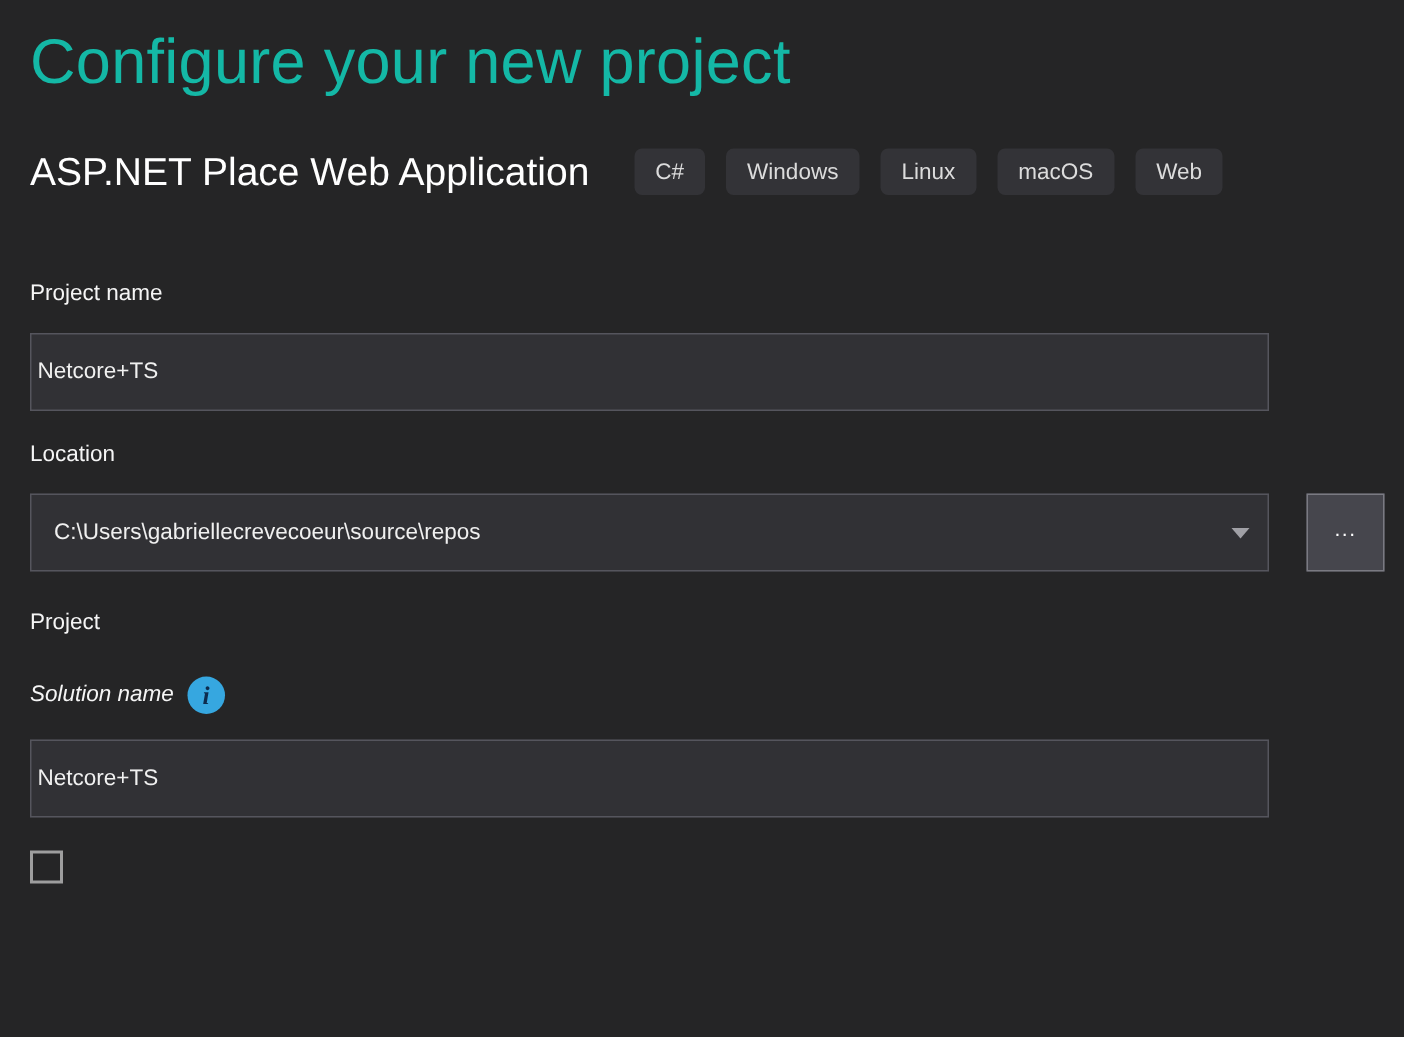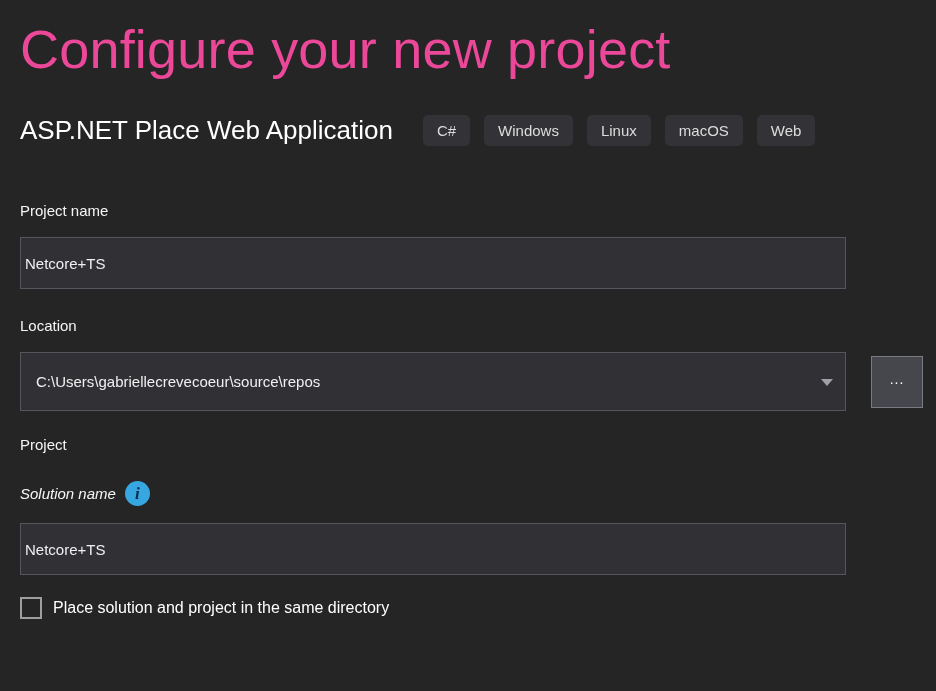--- a/index.html
+++ b/index.html
@@ -14,24 +14,24 @@
     height: 691px;
     background: #252526;
     overflow: hidden;
     box-sizing: border-box;
     padding: 0 13px 0 20px;
     color: #ffffff;
   }
   .page-title {
     margin: 0;
     padding-top: 14px;
-    font-size: 54px;
+    font-size: 42px;
     font-weight: 300;
     line-height: 1.3;
-    color: #ec4899;
+    color: #14b8a6;
     letter-spacing: 0.2px;
   }
   .template-row {
     display: flex;
     align-items: center;
     margin-top: 30px;
     height: 32px;
   }
   .template-title {
     font-size: 26px;
@@ -55,21 +55,21 @@
     white-space: nowrap;
   }
   .field-label {
     display: block;
     font-size: 15px;
     line-height: 18px;
     color: #f5f5f5;
     font-weight: 400;
   }
   .label-project { margin-top: 56px; }
-  .label-location { margin-top: 28px; }
+  .label-location { margin-top: 20px; }
   .label-solution { margin-top: 25px; }
   .label-solution-name-row {
     margin-top: 27px;
     display: flex;
     align-items: center;
     gap: 9px;
     height: 25px;
     font-style: italic;
   }
   .text-input {
@@ -87,21 +87,21 @@
   }
   .combo-row {
     margin-top: 17px;
     display: flex;
     align-items: center;
     gap: 25px;
   }
   .combo {
     position: relative;
     width: 826px;
-    height: 59px;
+    height: 52px;
     box-sizing: border-box;
     background: #313135;
     border: 1px solid #55555d;
     display: flex;
     align-items: center;
     padding: 0 30px 0 15px;
     cursor: default;
   }
   .combo-value {
     font-size: 15px;
@@ -205,16 +205,15 @@
   <label class="field-label label-solution">Project</label>
 
   <div class="label-solution-name-row">
     <label class="field-label">Solution name</label>
     <span class="info-icon">i</span>
   </div>
   <input class="text-input" type="text" value="Netcore+TS" style="">
 
   <div class="checkbox-row">
     <span class="checkbox-box"></span>
-    <span class="checkbox-label">Place solution and project in the same directory</span>
   </div>
 
 </div>
 
 </body></html>

